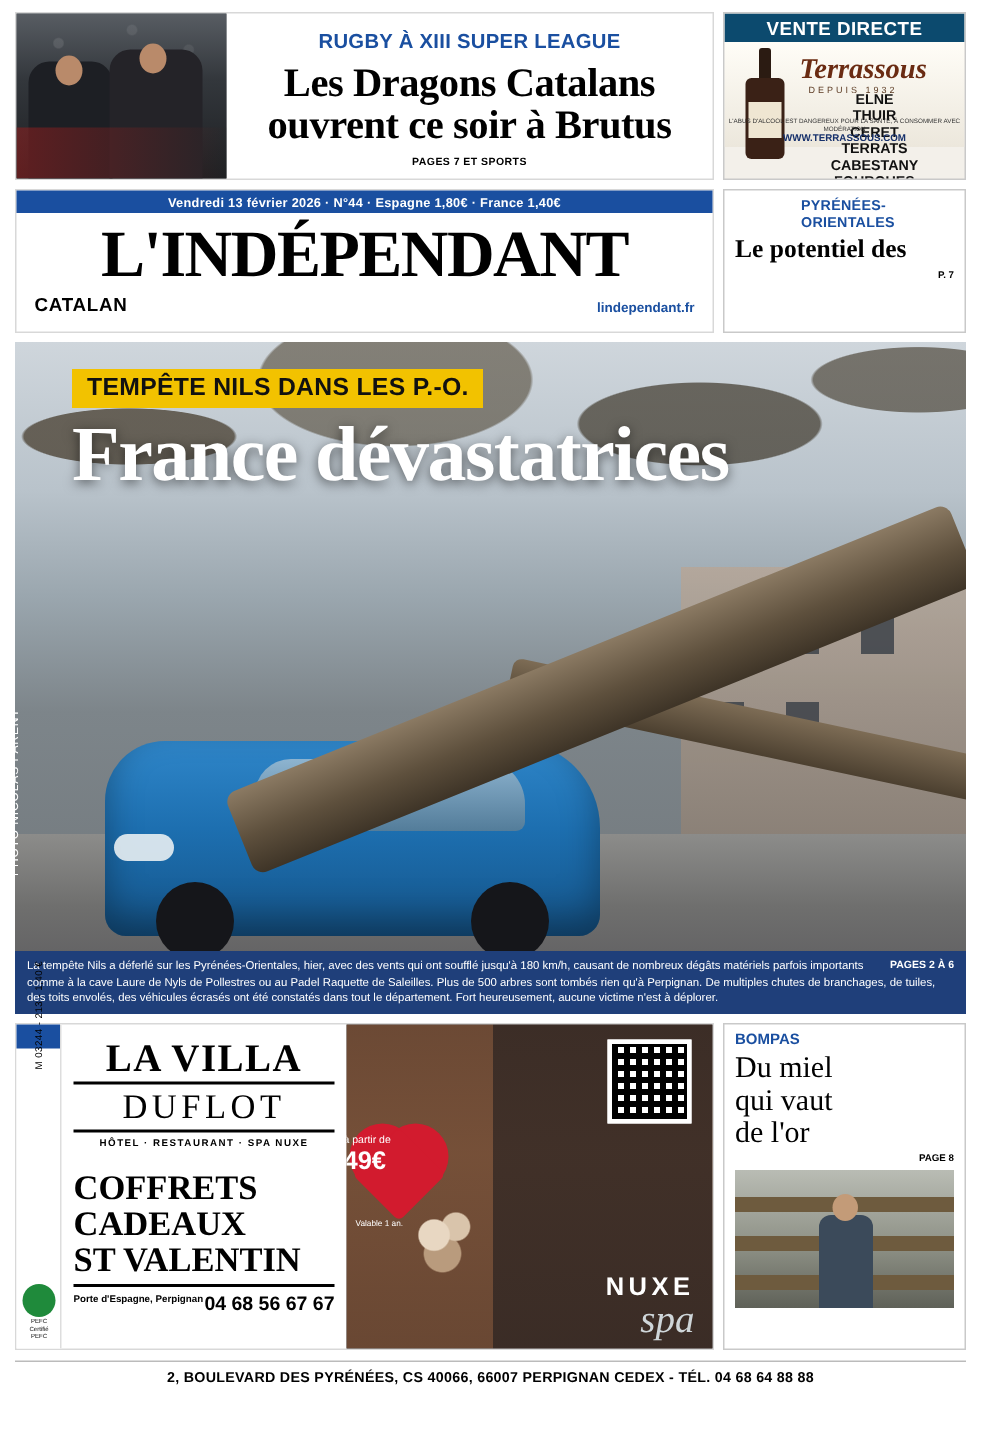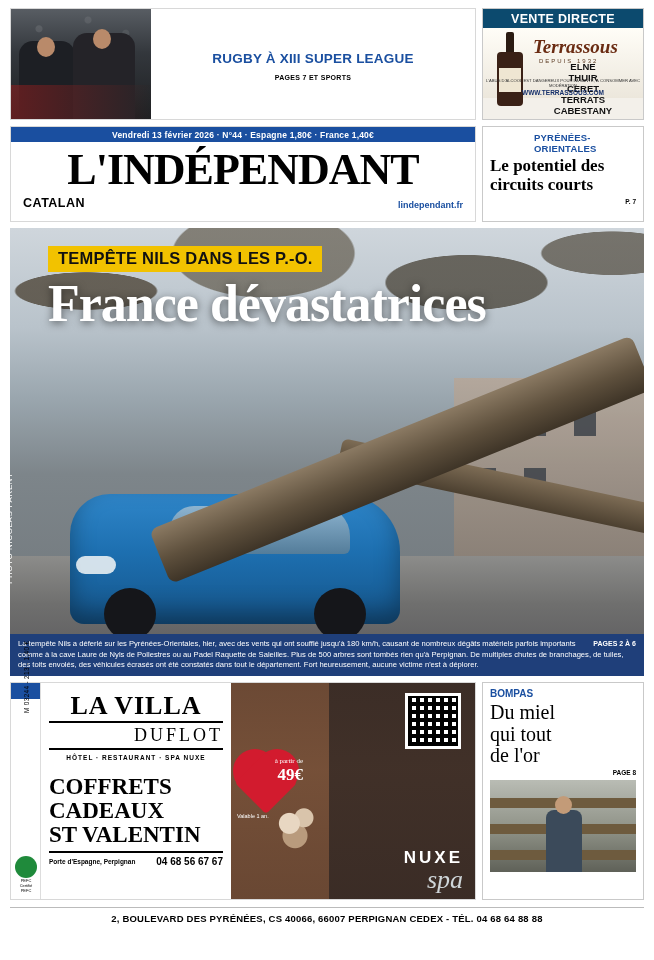--- a/index.html
+++ b/index.html
@@ -180,26 +180,26 @@
     transform: rotate(-90deg); transform-origin: left top; white-space:nowrap;
   }
   .pefc {
     position:absolute; bottom: 6px; left: 3px; width: 24px; text-align:center;
   }
   .pefc .tree { width: 22px; height: 22px; border-radius:50%; background:#1f8a3b; margin:0 auto; }
   .pefc .lbl { font-size: 4px; line-height:1.1; margin-top:1px; }
 
   .villa { width: 190px; flex:none; padding: 8px 8px 6px; text-align:center; }
   .villa-la { font-family:"Liberation Serif", serif; font-weight:bold; font-size: 26px; letter-spacing:1px; }
-  .villa-duflot { font-family:"Liberation Serif", serif; font-size: 18px; letter-spacing: 3px; border-top:2px solid #000; border-bottom:2px solid #000; padding: 2px 0; text-align: right; }
+  .villa-duflot { font-family:"Liberation Serif", serif; font-size: 23px; letter-spacing: 3px; border-top:2px solid #000; border-bottom:2px solid #000; padding: 2px 0; }
   .villa-sub { font-size: 6.5px; letter-spacing: 1px; margin-top: 4px; font-weight:bold; }
   .villa-offer { font-family:"Liberation Serif", serif; font-weight:bold; font-size: 23px; line-height: 1.05; margin-top: 14px; text-align:left; }
   .villa-rule { border-bottom: 2px solid #000; margin-top: 4px; }
   .villa-addr { font-size: 6.5px; font-weight:bold; margin-top: 5px; text-align:left; }
-  .villa-tel { font-size: 10px; font-weight:bold; text-align:right; margin-top: -9px; }
+  .villa-tel { font-size: 13px; font-weight:bold; text-align:right; margin-top: -9px; }
 
   .villa-photo { flex:1; position:relative; overflow:hidden;
     background: linear-gradient(180deg,#3a2f2b 0%, #6b4f3d 40%, #2e2523 100%); }
   .vp-wall { position:absolute; inset:0; background:
       linear-gradient(90deg, rgba(120,80,55,.8) 0 40%, rgba(60,45,38,.9) 40% 100%); }
   .vp-flowers { position:absolute; left: 36px; bottom: 42px; width: 56px; height: 56px;
     background: radial-gradient(circle at 40% 40%, #e8d7c2 0 10px, transparent 11px),
                 radial-gradient(circle at 66% 30%, #d9c4ab 0 9px, transparent 10px),
                 radial-gradient(circle at 50% 62%, #b99b7d 0 12px, transparent 13px); }
   .qr {
@@ -208,21 +208,21 @@
       repeating-linear-gradient(90deg,#000 0 4px, #fff 4px 8px),
       repeating-linear-gradient(0deg,#000 0 4px, #fff 4px 8px);
     background-blend-mode: multiply; border: 3px solid #fff;
   }
   .heart {
     position:absolute; left: -2px; top: 62px; width: 74px; height: 66px;
   }
   .heart .hs { position:absolute; width: 44px; height: 44px; background:#d21b2e; border-radius:50%; }
   .heart .h1 { left: 4px; top: 4px; } .heart .h2 { left: 26px; top: 4px; }
   .heart .h3 { left: 15px; top: 16px; width: 44px; height: 44px; transform: rotate(45deg); border-radius: 4px;}
-  .heart .txt { position:absolute; inset:0; color:#fff; text-align:right; padding-top: 12px; z-index:2;font-family:Liberation Serif, serif; }
+  .heart .txt { position:absolute; inset:0; color:#fff; text-align:left; padding-top: 12px; z-index:2; }
   .heart .t1 { font-size: 7px; }
   .heart .t2 { font-size: 17px; font-weight:bold; }
   .heart-note { position:absolute; left: 6px; top: 130px; font-size: 5.5px; color:#fff; }
   .nuxe { position:absolute; right: 12px; bottom: 8px; text-align:right; color:#fff; }
   .nuxe .n1 { font-size: 17px; letter-spacing: 3px; font-weight: bold; }
   .nuxe .n2 { font-family:"Liberation Serif", serif; font-size: 26px; font-style: italic; color:#cfd6d9; line-height: .9;}
 
   .ad-right { flex:1; border:1px solid #c9c9c9; padding: 5px 7px; }
   .bompas-kicker { color:#1a4fa0; font-weight:bold; font-size: 10px; }
   .bompas-head { font-family:"Liberation Serif", serif; font-weight:normal; font-size: 20px; line-height:1.08; margin-top:3px;}
@@ -251,20 +251,24 @@
       <div class="rugby-photo">
         <div class="crowd"></div>
         <div class="player p1"></div>
         <div class="player p2"></div>
         <div class="head h1"></div>
         <div class="head h2"></div>
         <div class="stripe"></div>
       </div>
       <div class="rugby-text">
         <div class="rugby-kicker">RUGBY À XIII SUPER LEAGUE</div>
+        <div class="rugby-head">
+          <div>Les Dragons Catalans</div>
+          <div>ouvrent ce soir à Brutus</div>
+        </div>
         <div class="rugby-ref">PAGES 7 ET SPORTS</div>
       </div>
     </div>
 
     <div class="top-right">
       <div class="vd-banner">VENTE DIRECTE</div>
       <div class="vd-body">
         <div class="bottle">
           <div class="neck"></div>
             <div class="body"></div>
@@ -291,21 +295,20 @@
       <div class="mast-foot">
         <div class="mast-catalan">CATALAN</div>
         <div class="mast-site">lindependant.fr</div>
       </div>
     </div>
 
     <div class="mast-right">
       <div class="po-kicker">PYRÉNÉES-ORIENTALES</div>
       <div class="po-head">
         <div>Le potentiel des</div>
-        <div>circuits courts</div>
       </div>
       <div class="po-ref">P. 7</div>
     </div>
   </div>
 
   <div class="main">
     <div class="sky"></div>
     <div class="trees"></div>
     <div class="bldg">
       <div class="win" style="left:20px; top:30px;"></div>
@@ -379,21 +382,21 @@
           <div class="n1">NUXE</div>
           <div class="n2">spa</div>
         </div>
       </div>
     </div>
 
     <div class="ad-right">
       <div class="bompas-kicker">BOMPAS</div>
       <div class="bompas-head">
         <div>Du miel</div>
-        <div>qui tout</div>
+        <div>qui vaut</div>
         <div>de l'or</div>
       </div>
       <div class="bompas-ref">PAGE 8</div>
       <div class="bompas-photo">
         <div class="shelf s1"></div>
         <div class="shelf s2"></div>
         <div class="shelf s3"></div>
         <div class="person"></div>
         <div class="phead"></div>
       </div>

